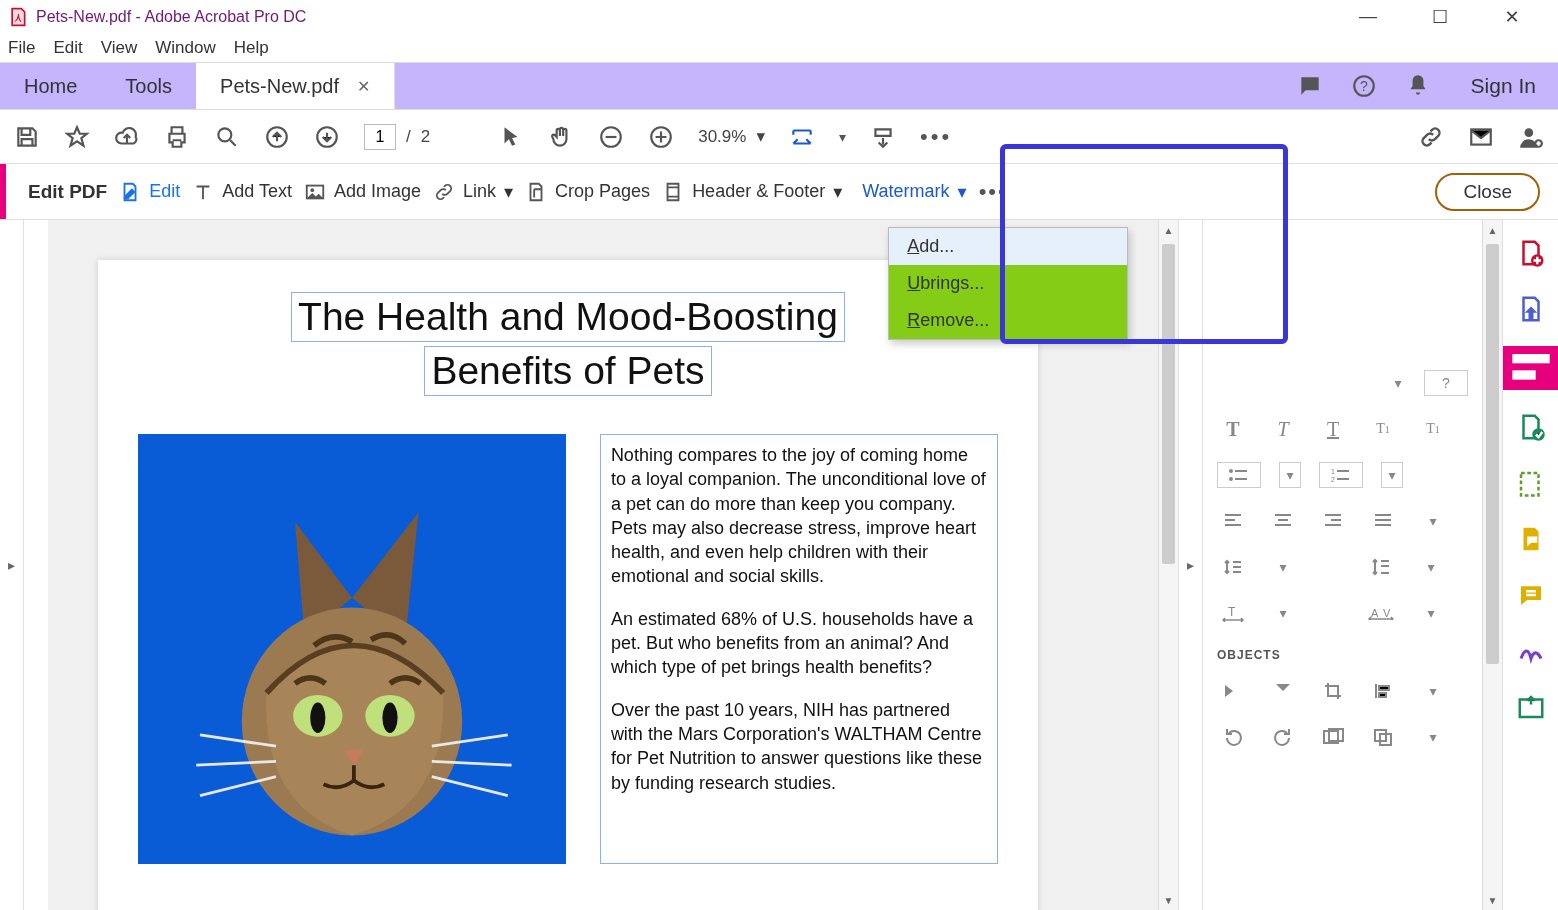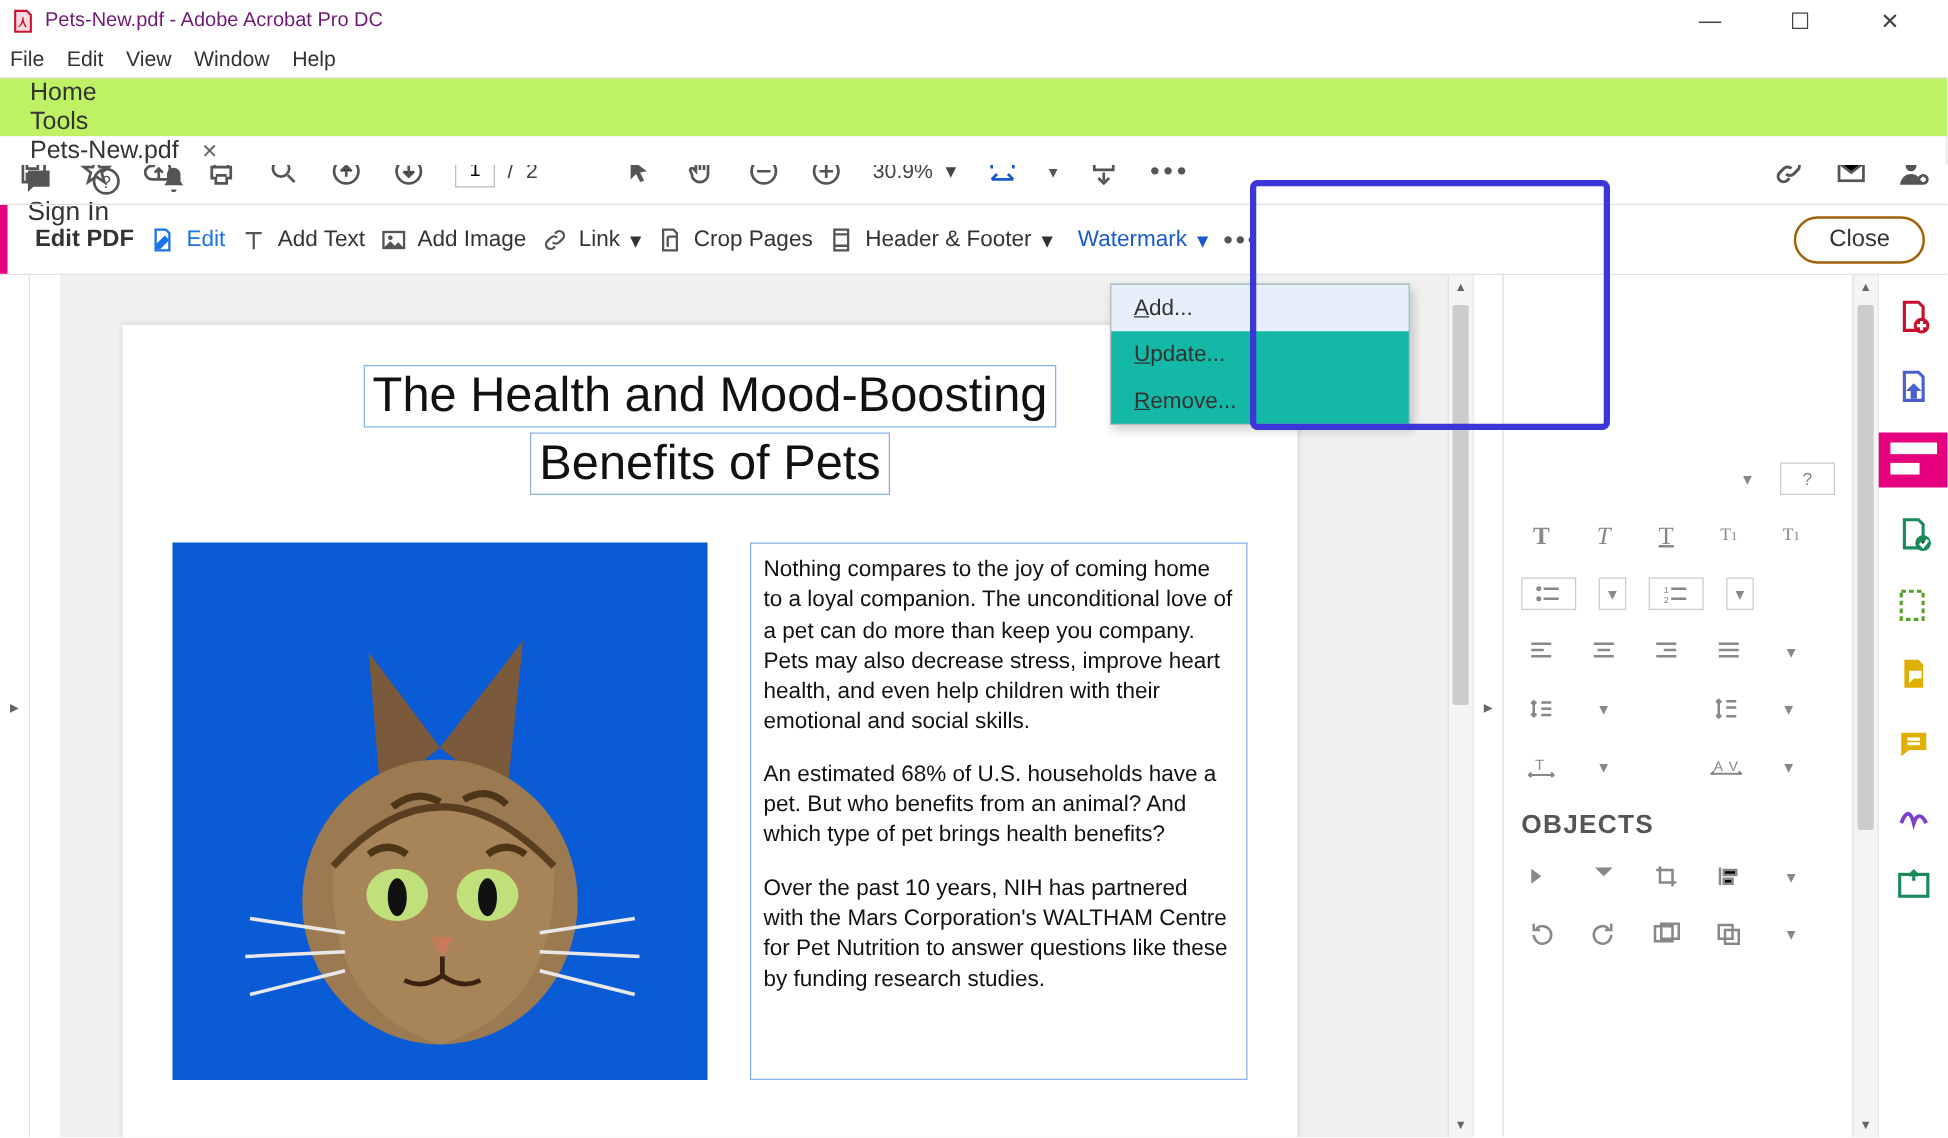--- a/index.html
+++ b/index.html
@@ -48,26 +48,25 @@
     align-items: center;
     padding: 0 8px;
     gap: 18px;
     font-size: 17px;
     color: #333;
   }
   .menubar span { cursor: pointer; }
   
   .tabbar {
     height: 48px;
-    background: #bef264;
+    background: #c4b5fd;
     border-top: 1px solid #ddd;
     border-bottom: 1px solid #ddd;
     display: flex;
     align-items: stretch;
-    flex-direction: column;
   }
   .tabbar .tab {
     display: flex; align-items: center;
     padding: 0 24px;
     font-size: 20px;
     color: #333;
     cursor: pointer;
     position: relative;
   }
   .tabbar .tab.active {
@@ -183,21 +182,21 @@
     border-radius: 6px;
     pointer-events: none;
     z-index: 50;
   }
   
   .dropdown {
     position: absolute;
     top: 46px;
     left: 34px;
     width: 240px;
-    background: #14b8a6;
+    background: #84cc16;
     border: 1px solid #bbb;
     box-shadow: 2px 4px 8px rgba(0,0,0,0.2);
     z-index: 40;
   }
   .dropdown .item {
     padding: 8px 18px;
     font-size: 18px;
     color: #333;
     cursor: pointer;
   }
@@ -295,21 +294,21 @@
   .format-panel .row .cell {
     width: 32px; height: 26px;
     display: flex; align-items: center; justify-content: center;
     cursor: pointer;
   }
   .format-panel .row .cell.box {
     border: 1px solid #ccc;
     width: 44px;
   }
   .format-panel .section-label {
-    font-size: 21px; font-weight: 600; color: #555;
+    font-size: 12px; font-weight: 600; color: #555;
     letter-spacing: 1px;
     padding: 12px 0 6px;
   }
   .icon-rail {
     width: 56px;
     background: #fff;
     border-left: 1px solid #e0e0e0;
     display: flex; flex-direction: column;
     align-items: center;
     gap: 26px;
@@ -575,21 +574,21 @@
   <div class="watermark-wrap">
     <span class="ico" style="color:#1a5acc"><svg viewBox="0 0 24 24">
           <path fill="none" stroke="currentColor" stroke-width="2" d="M6 3h9l3 3v15H6z"></path>
           <circle cx="12" cy="13" r="3" fill="currentColor" opacity=".6"></circle>
         </svg></span>
     <span>Watermark</span>
     <span>▾</span>
 
     <div class="dropdown">
       <div class="item hover"><span class="ul">A</span><span>dd...</span></div>
-      <div class="item"><span class="ul">U</span><span>pdate...</span></div>
+      <div class="item"><span class="ul">U</span><span>brings...</span></div>
       <div class="item"><span class="ul">R</span><span>emove...</span></div>
     </div>
   </div>
 
   <span class="more-dots">•••</span>
 
   <div class="closebtn"><span>Close</span></div>
 
   <div class="highlight-box" style="left:1000px; top:-20px; width:288px; height:200px"></div>
 </div>

